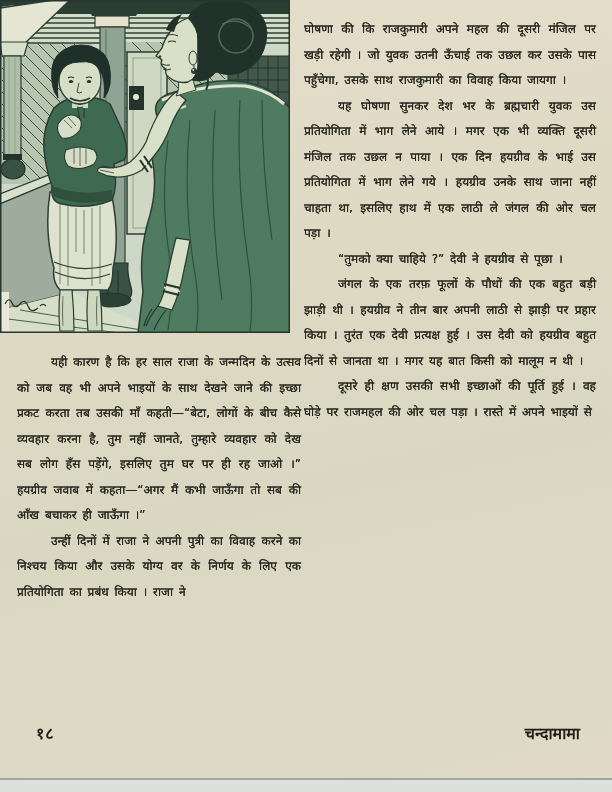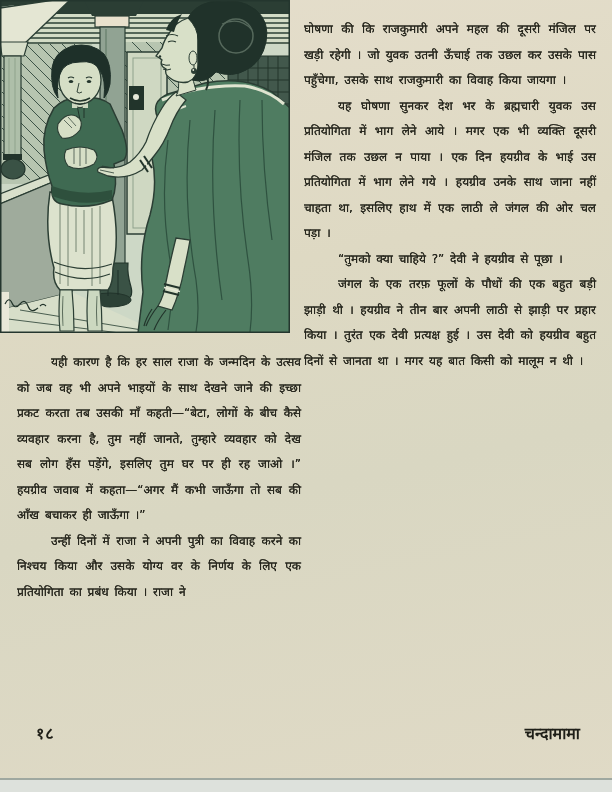--- a/index.html
+++ b/index.html
@@ -172,20 +172,21 @@
   <div class="col col-left">
     <p>यही कारण है कि हर साल राजा के जन्मदिन के उत्सव को जब वह भी अपने भाइयों के साथ देखने जाने की इच्छा प्रकट करता तब उसकी माँ कहती—“बेटा, लोगों के बीच कैसे व्यवहार करना है, तुम नहीं जानते, तुम्हारे व्यवहार को देख सब लोग हँस पड़ेंगे, इसलिए तुम घर पर ही रह जाओ ।” हयग्रीव जवाब में कहता—“अगर मैं कभी जाऊँगा तो सब की आँख बचाकर ही जाऊँगा ।”</p>
     <p>उन्हीं दिनों में राजा ने अपनी पुत्री का विवाह करने का निश्चय किया और उसके योग्य वर के निर्णय के लिए एक प्रतियोगिता का प्रबंध किया । राजा ने</p>
   </div>
 
   <div class="col col-right">
     <p class="noindent">घोषणा की कि राजकुमारी अपने महल की दूसरी मंजिल पर खड़ी रहेगी । जो युवक उतनी ऊँचाई तक उछल कर उसके पास पहुँचेगा, उसके साथ राजकुमारी का विवाह किया जायगा ।</p>
     <p>यह घोषणा सुनकर देश भर के ब्रह्मचारी युवक उस प्रतियोगिता में भाग लेने आये । मगर एक भी व्यक्ति दूसरी मंजिल तक उछल न पाया । एक दिन हयग्रीव के भाई उस प्रतियोगिता में भाग लेने गये । हयग्रीव उनके साथ जाना नहीं चाहता था, इसलिए हाथ में एक लाठी ले जंगल की ओर चल पड़ा ।</p>
     <p>“तुमको क्या चाहिये ?” देवी ने हयग्रीव से पूछा ।</p>
     <p>जंगल के एक तरफ़ फूलों के पौधों की एक बहुत बड़ी झाड़ी थी । हयग्रीव ने तीन बार अपनी लाठी से झाड़ी पर प्रहार किया । तुरंत एक देवी प्रत्यक्ष हुई । उस देवी को हयग्रीव बहुत दिनों से जानता था । मगर यह बात किसी को मालूम न थी ।</p>
+    <p>दूसरे ही क्षण उसकी सभी इच्छाओं की पूर्ति हुई । वह घोड़े पर राजमहल की ओर चल पड़ा । रास्ते में अपने भाइयों से</p>
   </div>
 
   <div class="footer">
     <span class="pageno">१८</span>
     <span class="magname">चन्दामामा</span>
   </div>
 
   <div class="bottom-edge"></div>
 </div>
 

